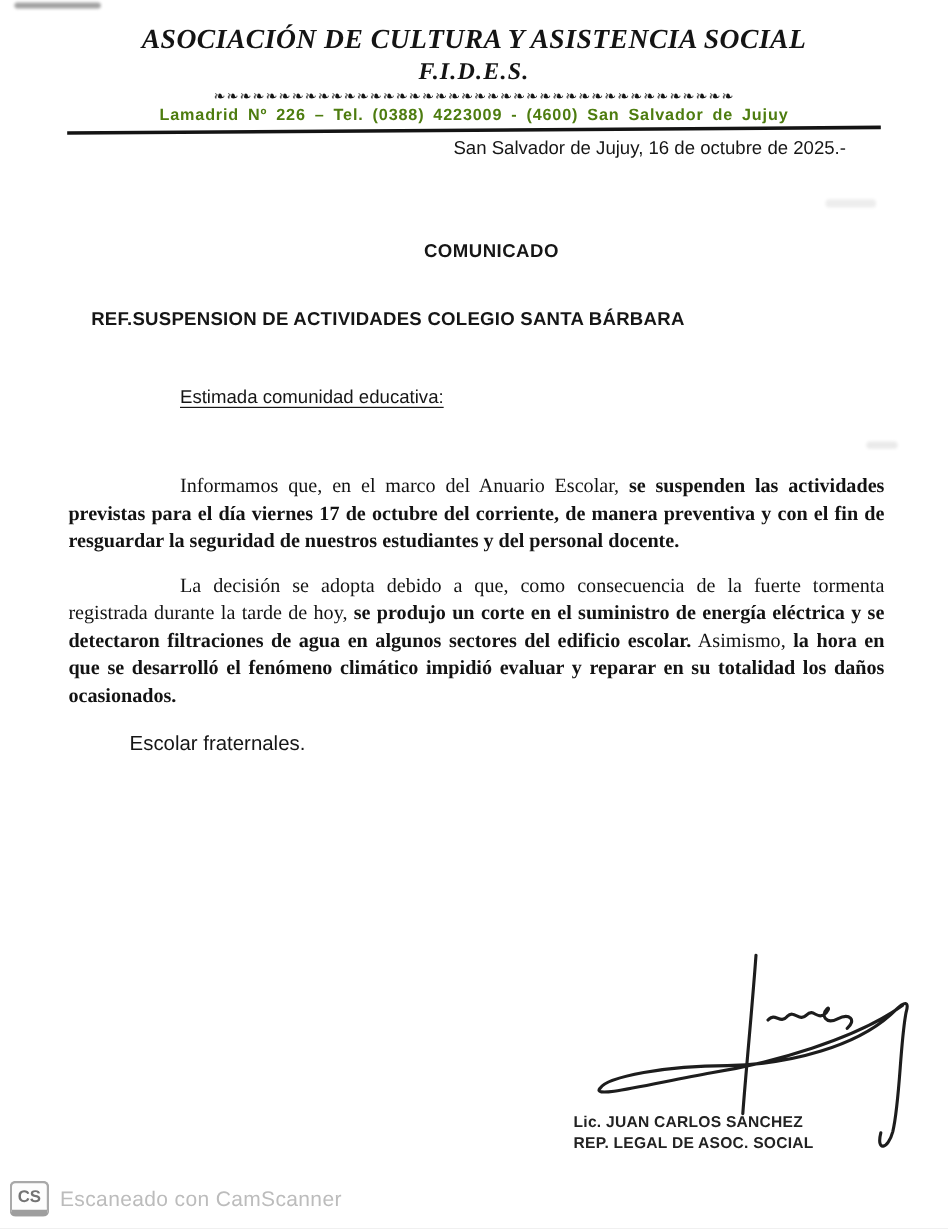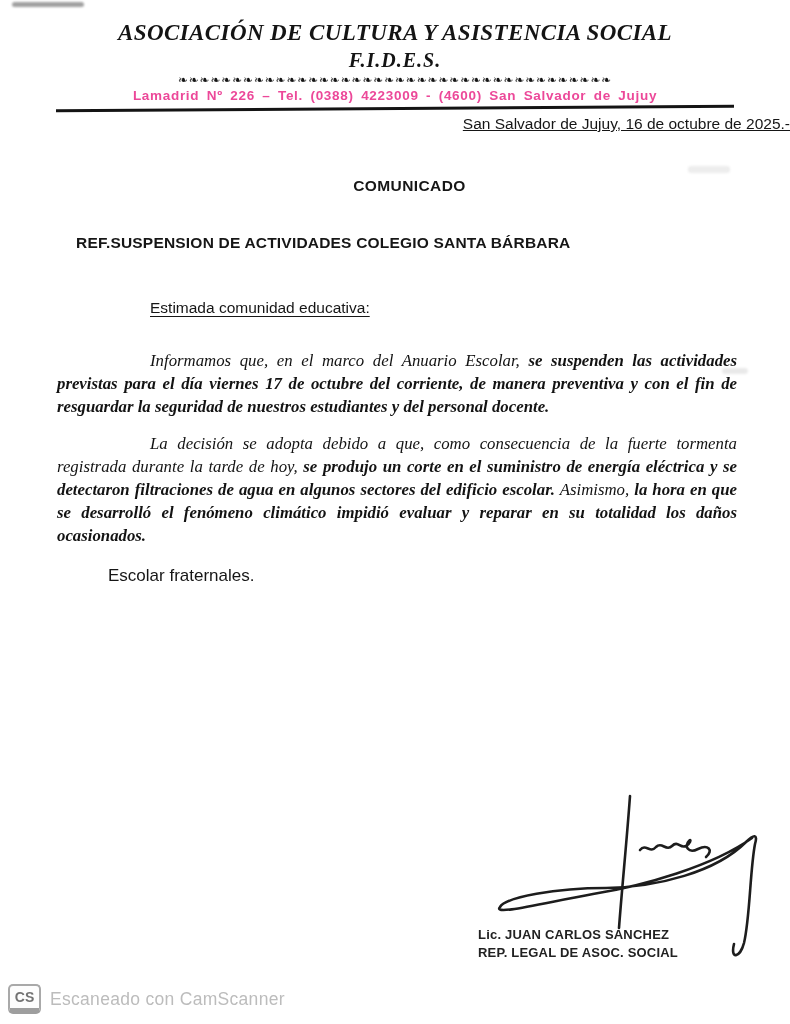--- a/index.html
+++ b/index.html
@@ -12,30 +12,30 @@
   .smudge{position:absolute;background:#555;border-radius:3px;filter:blur(1.3px);}
   .smudge.s1{top:2px;left:12px;width:72px;height:5px;opacity:.55;}
   .smudge.s2{top:166px;left:688px;width:42px;height:7px;opacity:.10;}
   .smudge.s3{top:368px;left:722px;width:26px;height:6px;opacity:.12;}
 
   
   .letterhead{padding-top:20px;text-align:center;}
   .org-line1{font-weight:bold;font-style:italic;font-size:23px;letter-spacing:.4px;color:#141414;}
   .org-line2{font-weight:bold;font-style:italic;font-size:20px;margin-top:3px;letter-spacing:1px;color:#141414;}
   .ornament-row{font-family:"DejaVu Sans",sans-serif;font-size:12px;letter-spacing:.8px;margin-top:2px;color:#151515;line-height:12px;}
-  .address-line{font-family:"Liberation Sans",sans-serif;font-weight:bold;font-size:13.5px;letter-spacing:.7px;word-spacing:3px;margin-top:2px;color:#ec4899;}
+  .address-line{font-family:"Liberation Sans",sans-serif;font-weight:bold;font-size:13.5px;letter-spacing:.7px;word-spacing:3px;margin-top:2px;color:#4d7c0f;}
   .head-rule{width:678px;margin:4px auto 0;border:0;border-top:3.5px solid #141414;transform:rotate(-.4deg);}
 
-  .dateline{font-family:"Liberation Sans",sans-serif;font-size:15.5px;text-align:right;margin-top:5px;color:#161616;text-decoration:underline;}
+  .dateline{font-family:"Liberation Sans",sans-serif;font-size:15.5px;text-align:right;padding-right:85px;margin-top:5px;color:#161616;}
 
-  .doc-heading{font-family:"Liberation Sans",sans-serif;font-weight:bold;font-size:15.5px;text-align:center;padding-left:29px;margin-top:44px;letter-spacing:.4px;color:#161616;}
+  .doc-heading{font-family:"Liberation Sans",sans-serif;font-weight:bold;font-size:15.5px;text-align:center;padding-left:29px;margin-top:68px;letter-spacing:.4px;color:#161616;}
   .doc-reference{font-family:"Liberation Sans",sans-serif;font-weight:bold;font-size:15.5px;margin:39px 0 0 76px;letter-spacing:.2px;color:#161616;}
   .salutation{font-family:"Liberation Sans",sans-serif;font-size:15.5px;margin:47px 0 0 150px;text-decoration:underline;text-underline-offset:3px;color:#161616;}
 
-  .letter-body{margin-top:32px;font-style:italic;}
+  .letter-body{margin-top:52px;}
   .para{font-size:16.8px;line-height:23px;text-align:justify;margin:0 53px 14px 57px;text-indent:93px;color:#131313;}
   .para .b{font-weight:bold;}
 
   .closing{font-family:"Liberation Sans",sans-serif;font-size:17px;margin:19px 0 0 108px;color:#161616;}
 
   
   .signature{position:absolute;left:478px;top:788px;width:305px;height:210px;}
   .sig-svg{position:absolute;top:0;left:0;}
   .sig-svg path{fill:none;stroke:#1d1d1d;stroke-width:2.6;stroke-linecap:round;stroke-linejoin:round;}
   .sig-labels{position:absolute;top:138px;left:0;width:100%;text-align:left;

